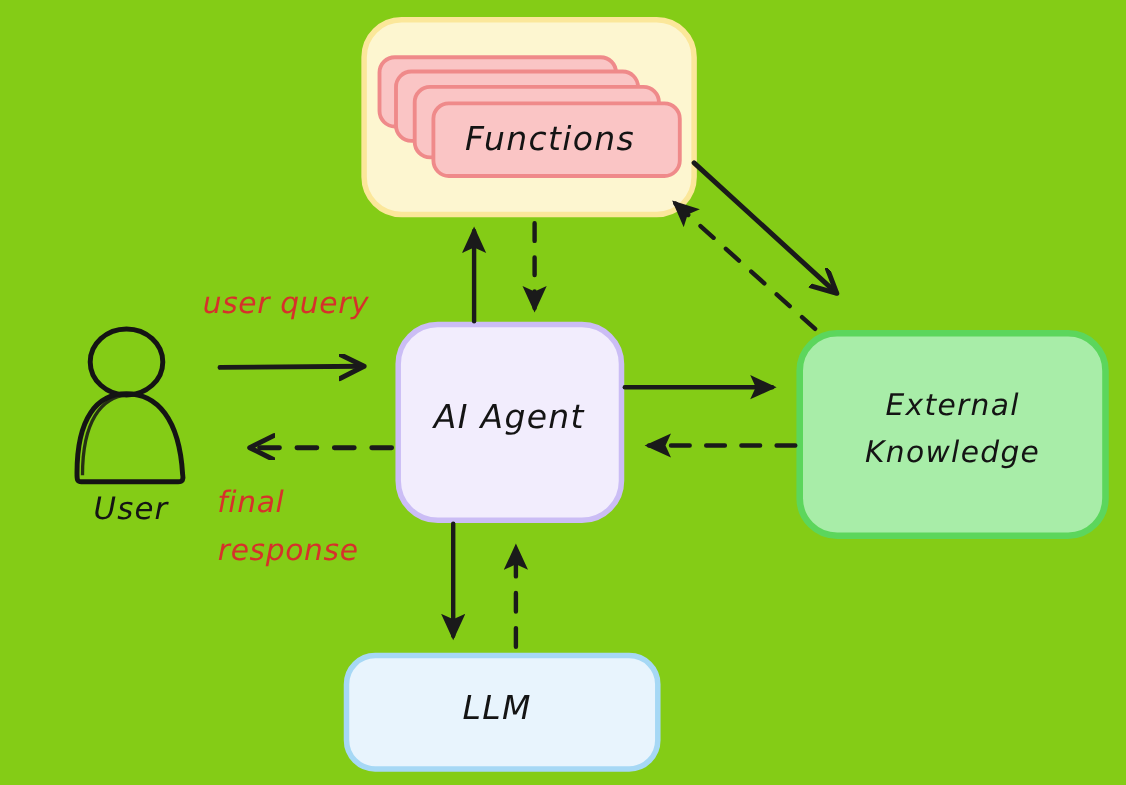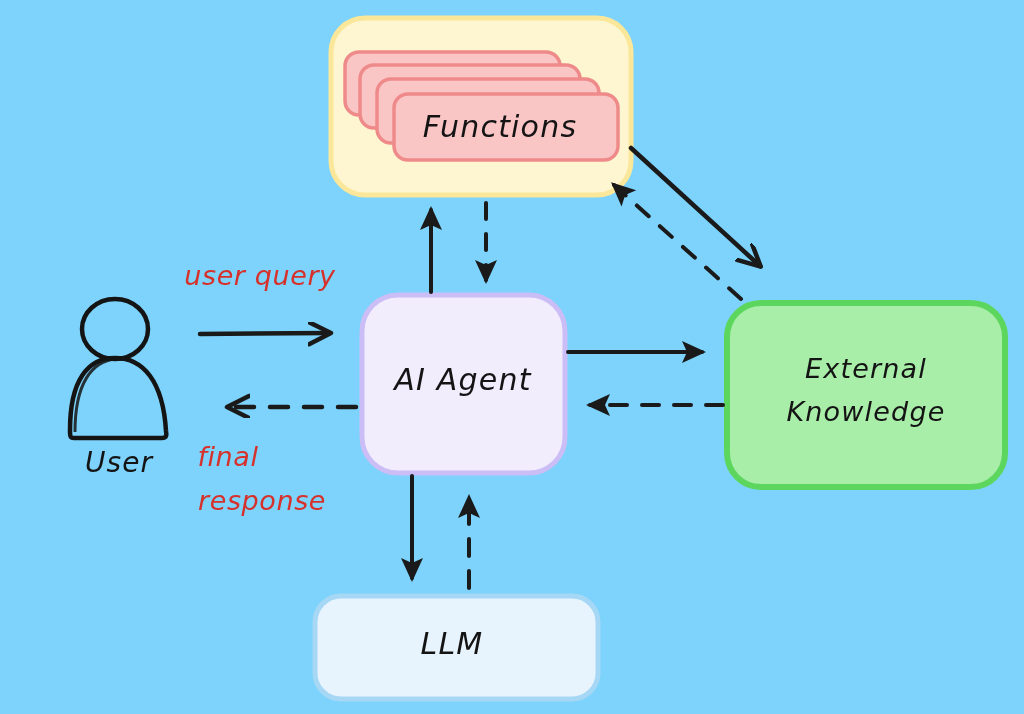--- a/index.html
+++ b/index.html
@@ -8,21 +8,21 @@
     padding: 0;
     background: #ffffff;
   }
   body {
     font-family: "DejaVu Sans", sans-serif;
   }
   #canvas {
     position: relative;
     width: 1024px;
     height: 714px;
-    background: #7dd3fc;
+    background: #84cc16;
     overflow: hidden;
   }
   #diagram-svg {
     position: absolute;
     left: 0;
     top: 0;
     width: 1024px;
     height: 714px;
   }
   .node-label {

